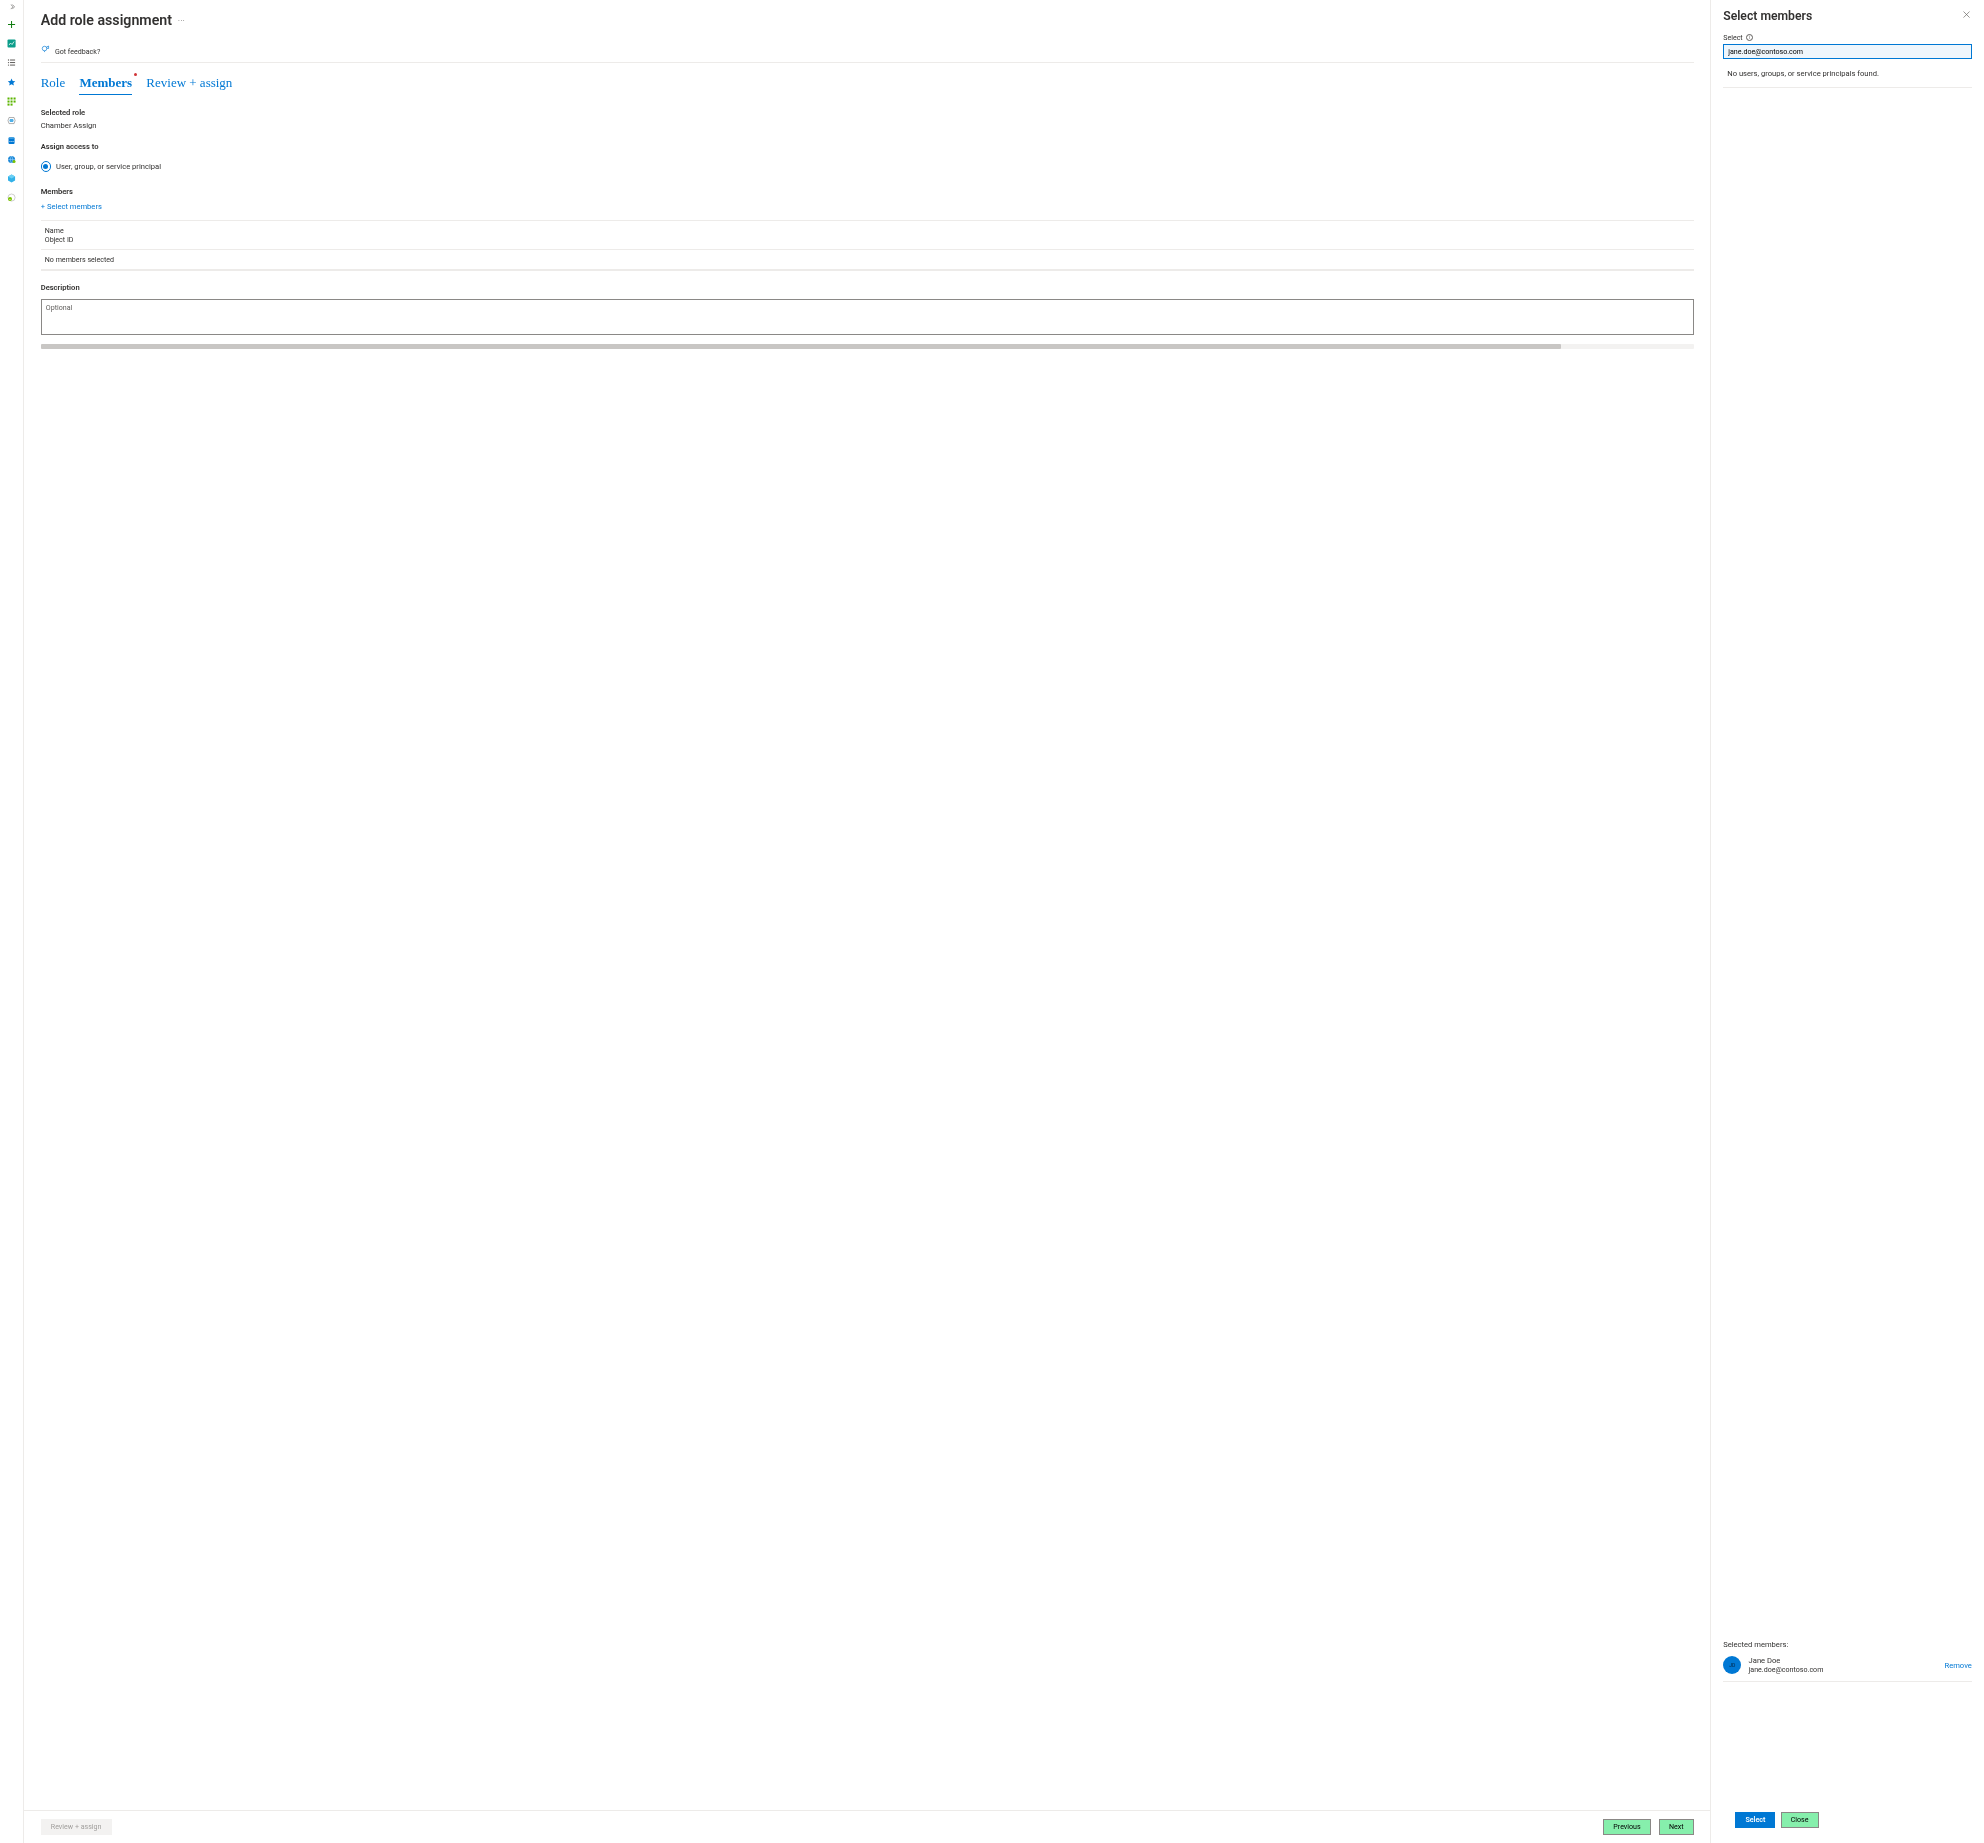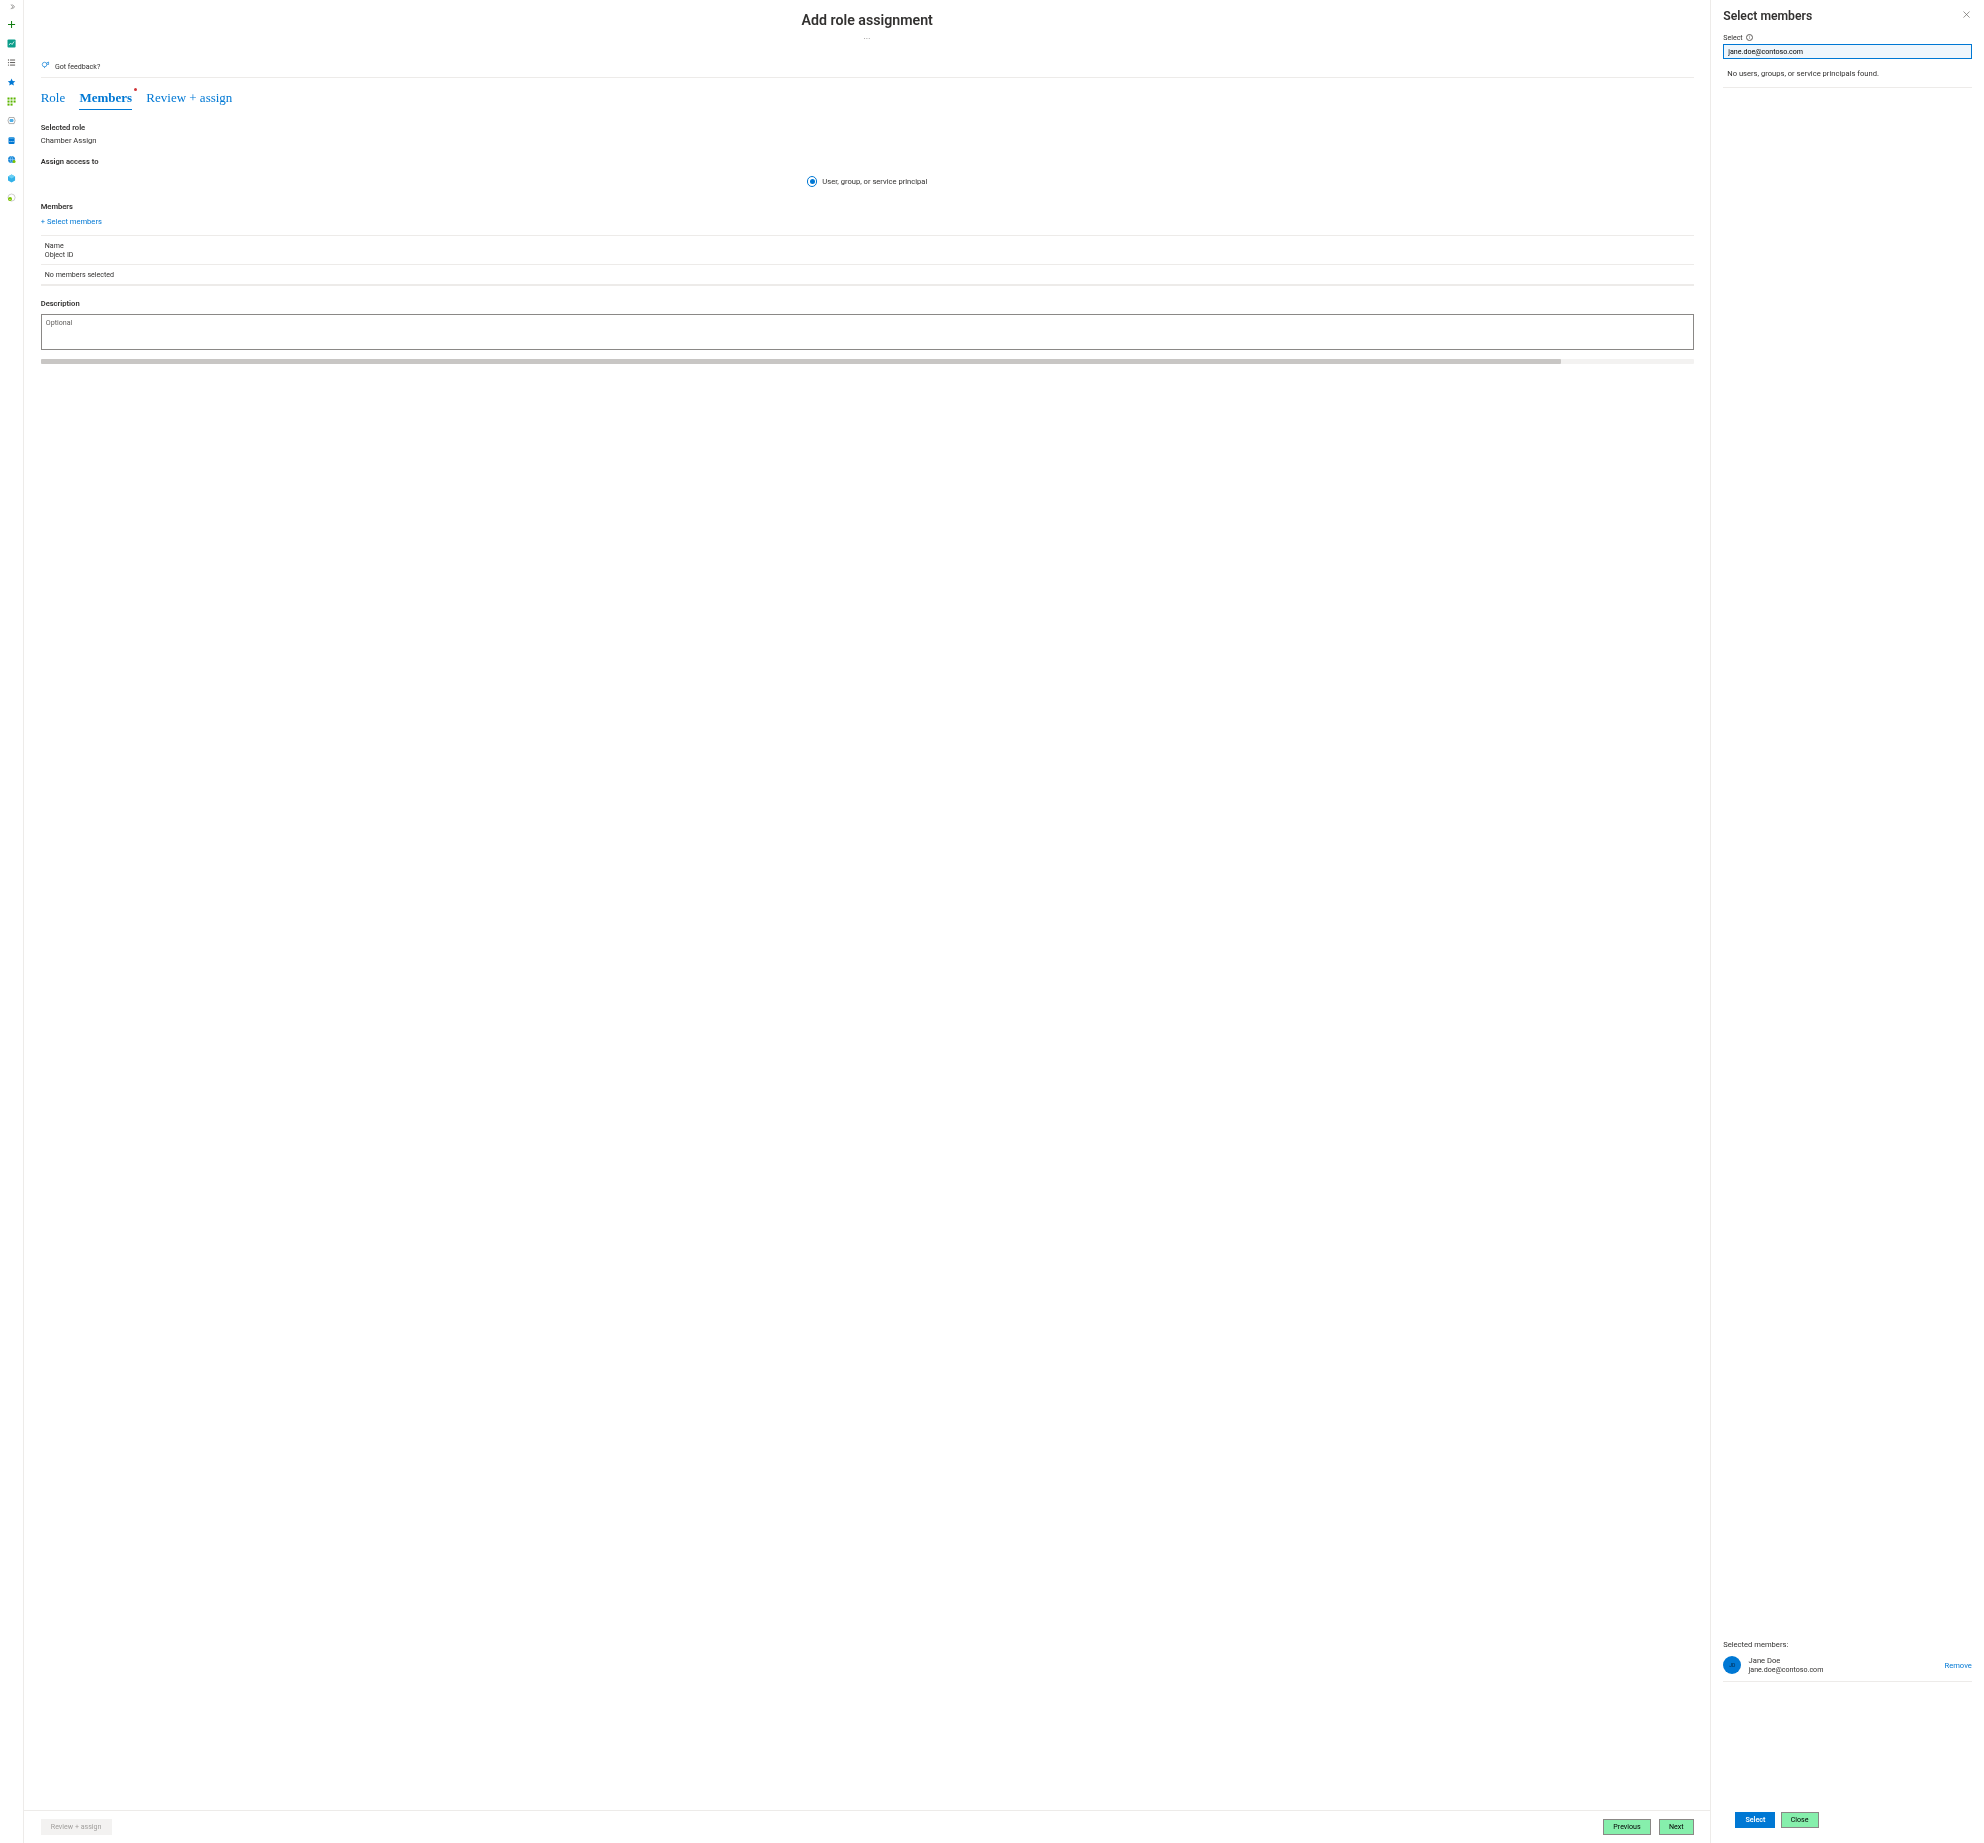--- a/index.html
+++ b/index.html
@@ -46,21 +46,20 @@
     overflow: hidden;
     padding: 12.2px 16.3px 0 16.3px;
     display: flex;
     flex-direction: column;
   }
   .page-title-row {
     display: flex;
     align-items: center;
     gap: 6.1px;
     margin-bottom: 12.2px;
-    flex-direction: column;
   }
   .page-title {
     font-size: 14.2px;
     font-weight: 600;
     color: #323130;
   }
   .more-dots { color: #605e5c; font-size: 7.1px; cursor: pointer; letter-spacing: 0.5px; }
   .feedback-bar {
     display: flex;
     align-items: center;
@@ -114,21 +113,20 @@
   }
   
   .radio-group { margin-top: 3px; }
   .radio-row {
     display: flex;
     align-items: center;
     gap: 5.1px;
     padding: 3px 0;
     cursor: pointer;
     font-size: 7.6px;
-    justify-content: center;
   }
   .radio-outer {
     width: 10.2px;
     height: 10.2px;
     border: 0.5px solid #323130;
     border-radius: 50%;
     display: flex;
     align-items: center;
     justify-content: center;
     flex-shrink: 0;

